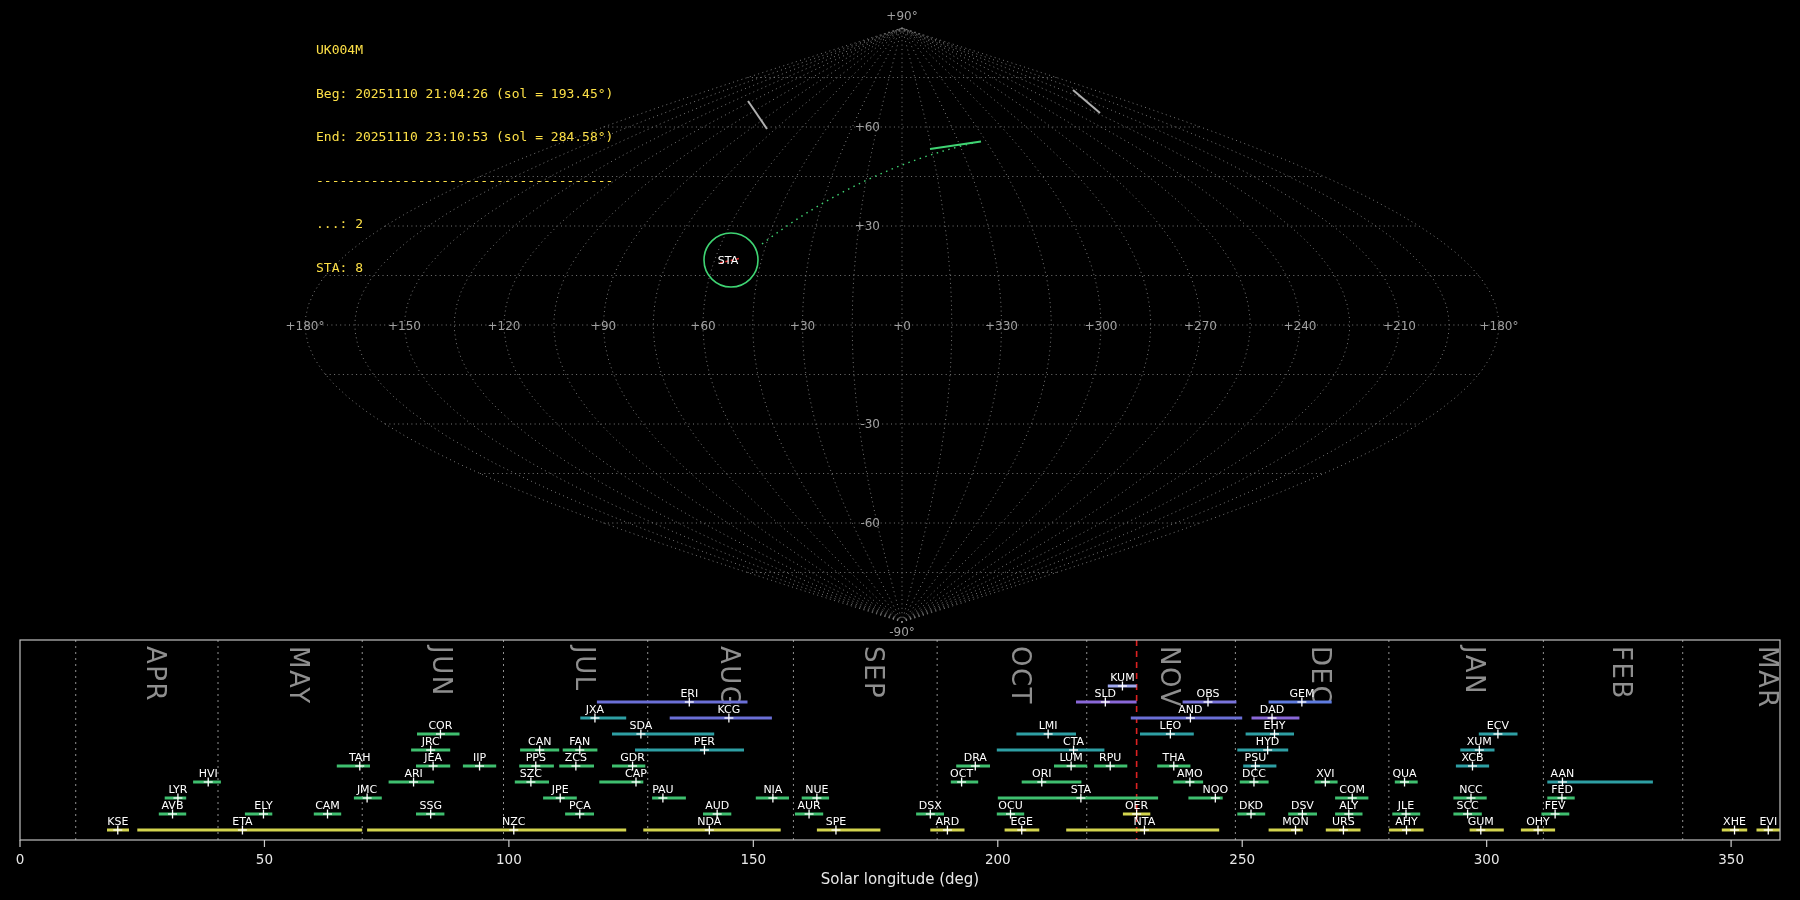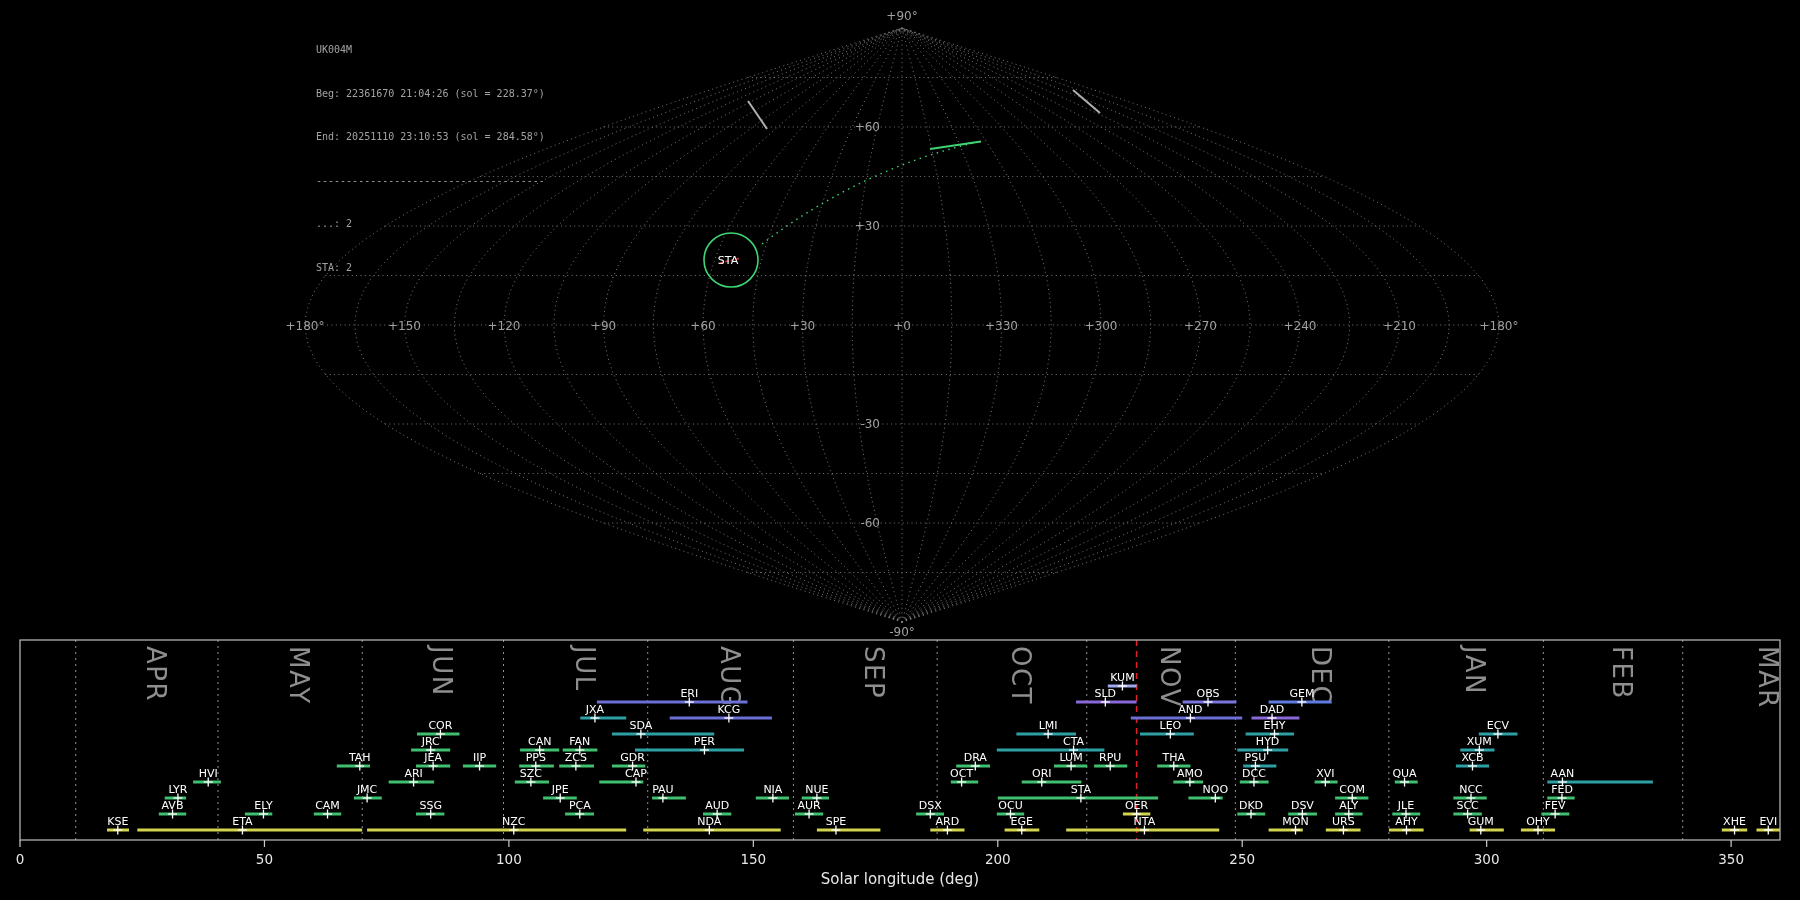--- a/index.html
+++ b/index.html
@@ -1,31 +1,31 @@
 <!DOCTYPE html>
 <html><head>
 <meta charset="utf-8">
 <style>
   html,body{margin:0;padding:0;background:#000;width:1800px;height:900px;overflow:hidden}
   .stage{position:relative;width:1800px;height:900px;font-family:"DejaVu Sans",sans-serif}
-  .info-block{position:absolute;left:316px;top:14px;color:#a3a3a3;
-    font-family:"DejaVu Sans Mono",monospace;font-size:10px;line-height:14.5px;white-space:pre}
+  .info-block{position:absolute;left:316px;top:14px;color:#fde047;
+    font-family:"DejaVu Sans Mono",monospace;font-size:13px;line-height:14.5px;white-space:pre}
   #plot{position:absolute;left:0;top:0}
 </style>
 </head>
 <body>
 
 <div class="stage">
   <div class="info-block">
     <div>UK004M</div>
-    <div>Beg: 22361670 21:04:26 (sol = 228.37°)</div>
+    <div>Beg: 20251110 21:04:26 (sol = 193.45°)</div>
     <div>End: 20251110 23:10:53 (sol = 284.58°)</div>
     <div>--------------------------------------</div>
     <div>...: 2</div>
-    <div>STA: 2</div>
+    <div>STA: 8</div>
   </div>
   <svg id="plot" width="1800" height="900" viewBox="0 0 1800 900">
       <g>
         <g stroke="#858585" stroke-width="0.9" stroke-dasharray="1 3.4" fill="none">
           <line x1="747.5" y1="572.5" x2="1056.5" y2="572.5"></line>
           <line x1="603.5" y1="523" x2="1200.5" y2="523"></line>
           <line x1="479.9" y1="473.5" x2="1324.1" y2="473.5"></line>
           <line x1="385.0" y1="424" x2="1419.0" y2="424"></line>
           <line x1="325.3" y1="374.5" x2="1478.7" y2="374.5"></line>
           <line x1="305.0" y1="325" x2="1499.0" y2="325"></line>

